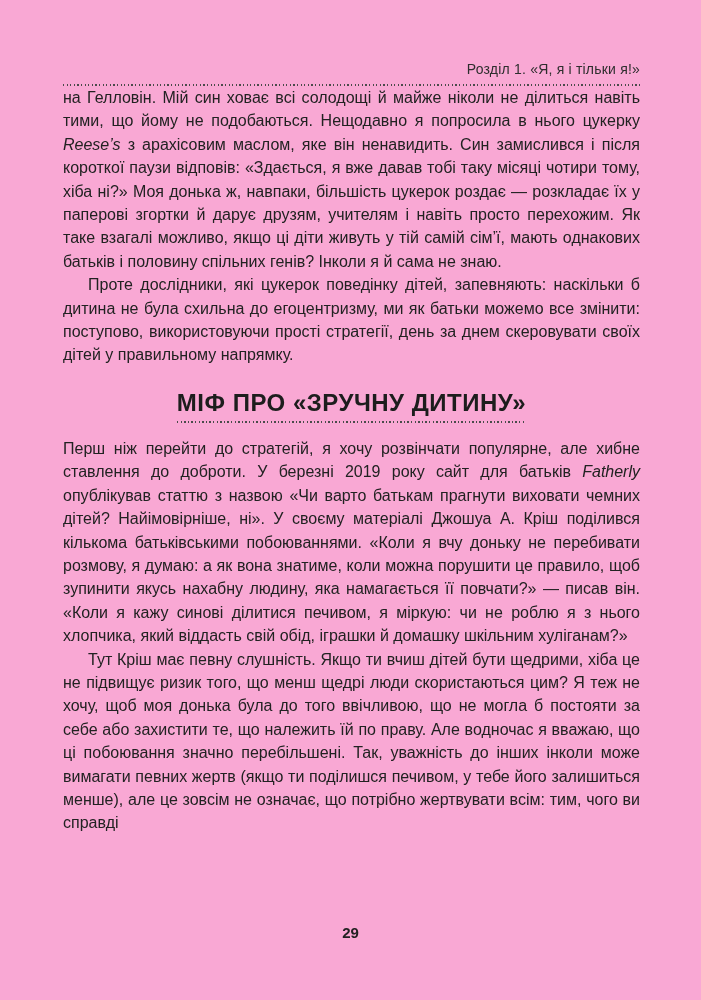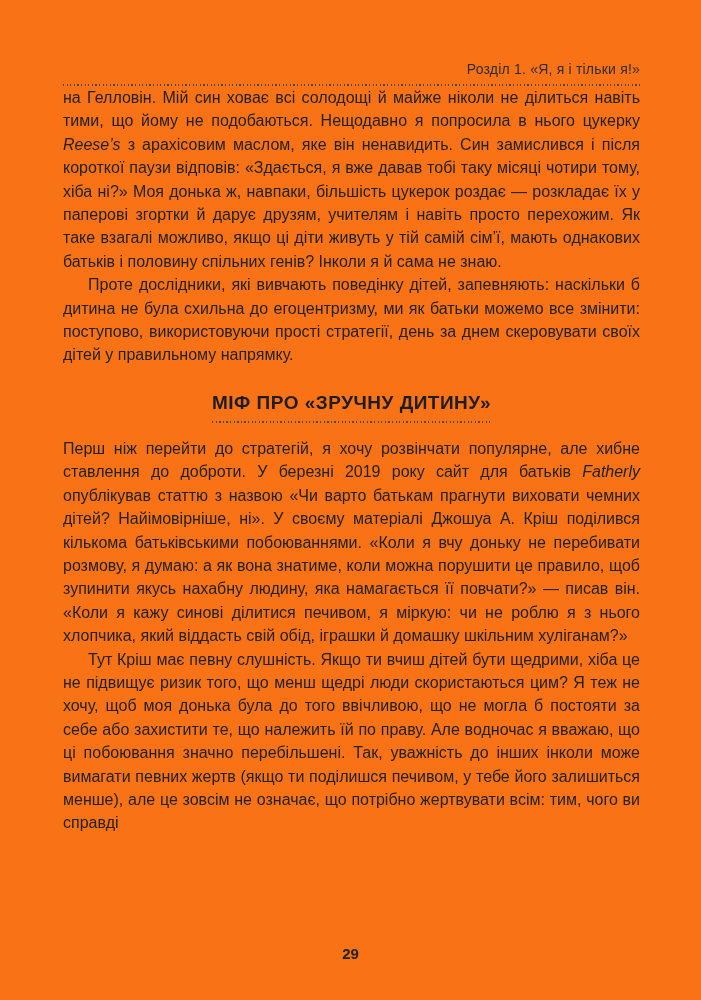--- a/index.html
+++ b/index.html
@@ -5,21 +5,21 @@
   html, body {
     margin: 0;
     padding: 0;
     background: #ffffff;
   }
   .page {
     position: relative;
     width: 701px;
     height: 1000px;
     box-sizing: border-box;
-    background: #f97316;
+    background: #f9a8d4;
     padding: 60px 61px 8px 63px;
     font-family: "Liberation Sans", "DejaVu Sans", sans-serif;
     color: #222222;
     overflow: hidden;
   }
   .running-head {
     text-align: right;
     font-size: 14px;
     line-height: 18px;
     color: #2e2e2e;
@@ -48,61 +48,61 @@
   .para em {
     font-style: italic;
   }
   .section-heading-row {
     text-align: center;
     margin-top: 24px;
     margin-bottom: 14px;
   }
   .section-heading {
     display: inline-block;
-    font-size: 19px;
+    font-size: 24px;
     font-weight: bold;
     letter-spacing: 0.5px;
     line-height: 24px;
     color: #1d1d1d;
     padding-bottom: 8px;
     background-image: repeating-linear-gradient(
       to right,
       #4a4a4a 0px, #4a4a4a 1.3px,
       transparent 1.3px, transparent 3.6px
     );
     background-size: 100% 2px;
     background-repeat: no-repeat;
     background-position: left bottom;
   }
   .page-number {
     position: absolute;
     left: 0;
     right: 0;
-    bottom: 38px;
+    bottom: 59px;
     text-align: center;
     font-size: 15px;
     font-weight: 700;
     color: #222222;
   }
 </style>
 </head>
 <body>
 
 <div class="page">
 
   <header>
     <div class="running-head">Розділ 1. «Я, я і тільки я!»</div>
     <div class="dotted-rule"></div>
   </header>
 
   <main class="body-text">
 
     <p class="para"><span>на Гелловін. Мій син ховає всі солодощі й майже ніколи не ділиться навіть тими, що йому не подобаються. Нещодавно я попросила в нього цукерку </span><em>Reese’s</em><span> з арахісовим маслом, яке він ненавидить. Син замислився і після короткої паузи відповів: «Здається, я вже давав тобі таку місяці чотири тому, хіба ні?» Моя донька ж, навпаки, більшість цукерок роздає — розкладає їх у паперові згортки й дарує друзям, учителям і навіть просто перехожим. Як таке взагалі можливо, якщо ці діти живуть у тій самій сім’ї, мають однакових батьків і половину спільних генів? Інколи я й сама не знаю.</span></p>
 
-    <p class="para indent">Проте дослідники, які вивчають поведінку дітей, запевняють: наскільки б дитина не була схильна до егоцентризму, ми як батьки можемо все змінити: поступово, використовуючи прості стратегії, день за днем скеровувати своїх дітей у правильному напрямку.</p>
+    <p class="para indent">Проте дослідники, які цукерок поведінку дітей, запевняють: наскільки б дитина не була схильна до егоцентризму, ми як батьки можемо все змінити: поступово, використовуючи прості стратегії, день за днем скеровувати своїх дітей у правильному напрямку.</p>
 
     <div class="section-heading-row">
       <h2 class="section-heading" style="margin:0;">МІФ ПРО «ЗРУЧНУ ДИТИНУ»</h2>
     </div>
 
     <p class="para"><span>Перш ніж перейти до стратегій, я хочу розвінчати популярне, але хибне ставлення до доброти. У березні 2019 року сайт для батьків </span><em>Fatherly</em><span> опублікував статтю з назвою «Чи варто батькам прагнути виховати чемних дітей? Найімовірніше, ні». У своєму матеріалі Джошуа А. Кріш поділився кількома батьківськими побоюваннями. «Коли я вчу доньку не перебивати розмову, я думаю: а як вона знатиме, коли можна порушити це правило, щоб зупинити якусь нахабну людину, яка намагається її повчати?» — писав він. «Коли я кажу синові ділитися печивом, я міркую: чи не роблю я з нього хлопчика, який віддасть свій обід, іграшки й домашку шкільним хуліганам?»</span></p>
 
     <p class="para indent">Тут Кріш має певну слушність. Якщо ти вчиш дітей бути щедрими, хіба це не підвищує ризик того, що менш щедрі люди скористаються цим? Я теж не хочу, щоб моя донька була до того ввічливою, що не могла б постояти за себе або захистити те, що належить їй по праву. Але водночас я вважаю, що ці побоювання значно перебільшені. Так, уважність до інших інколи може вимагати певних жертв (якщо ти поділишся печивом, у тебе його залишиться менше), але це зовсім не означає, що потрібно жертвувати всім: тим, чого ви справді</p>
 
   </main>

